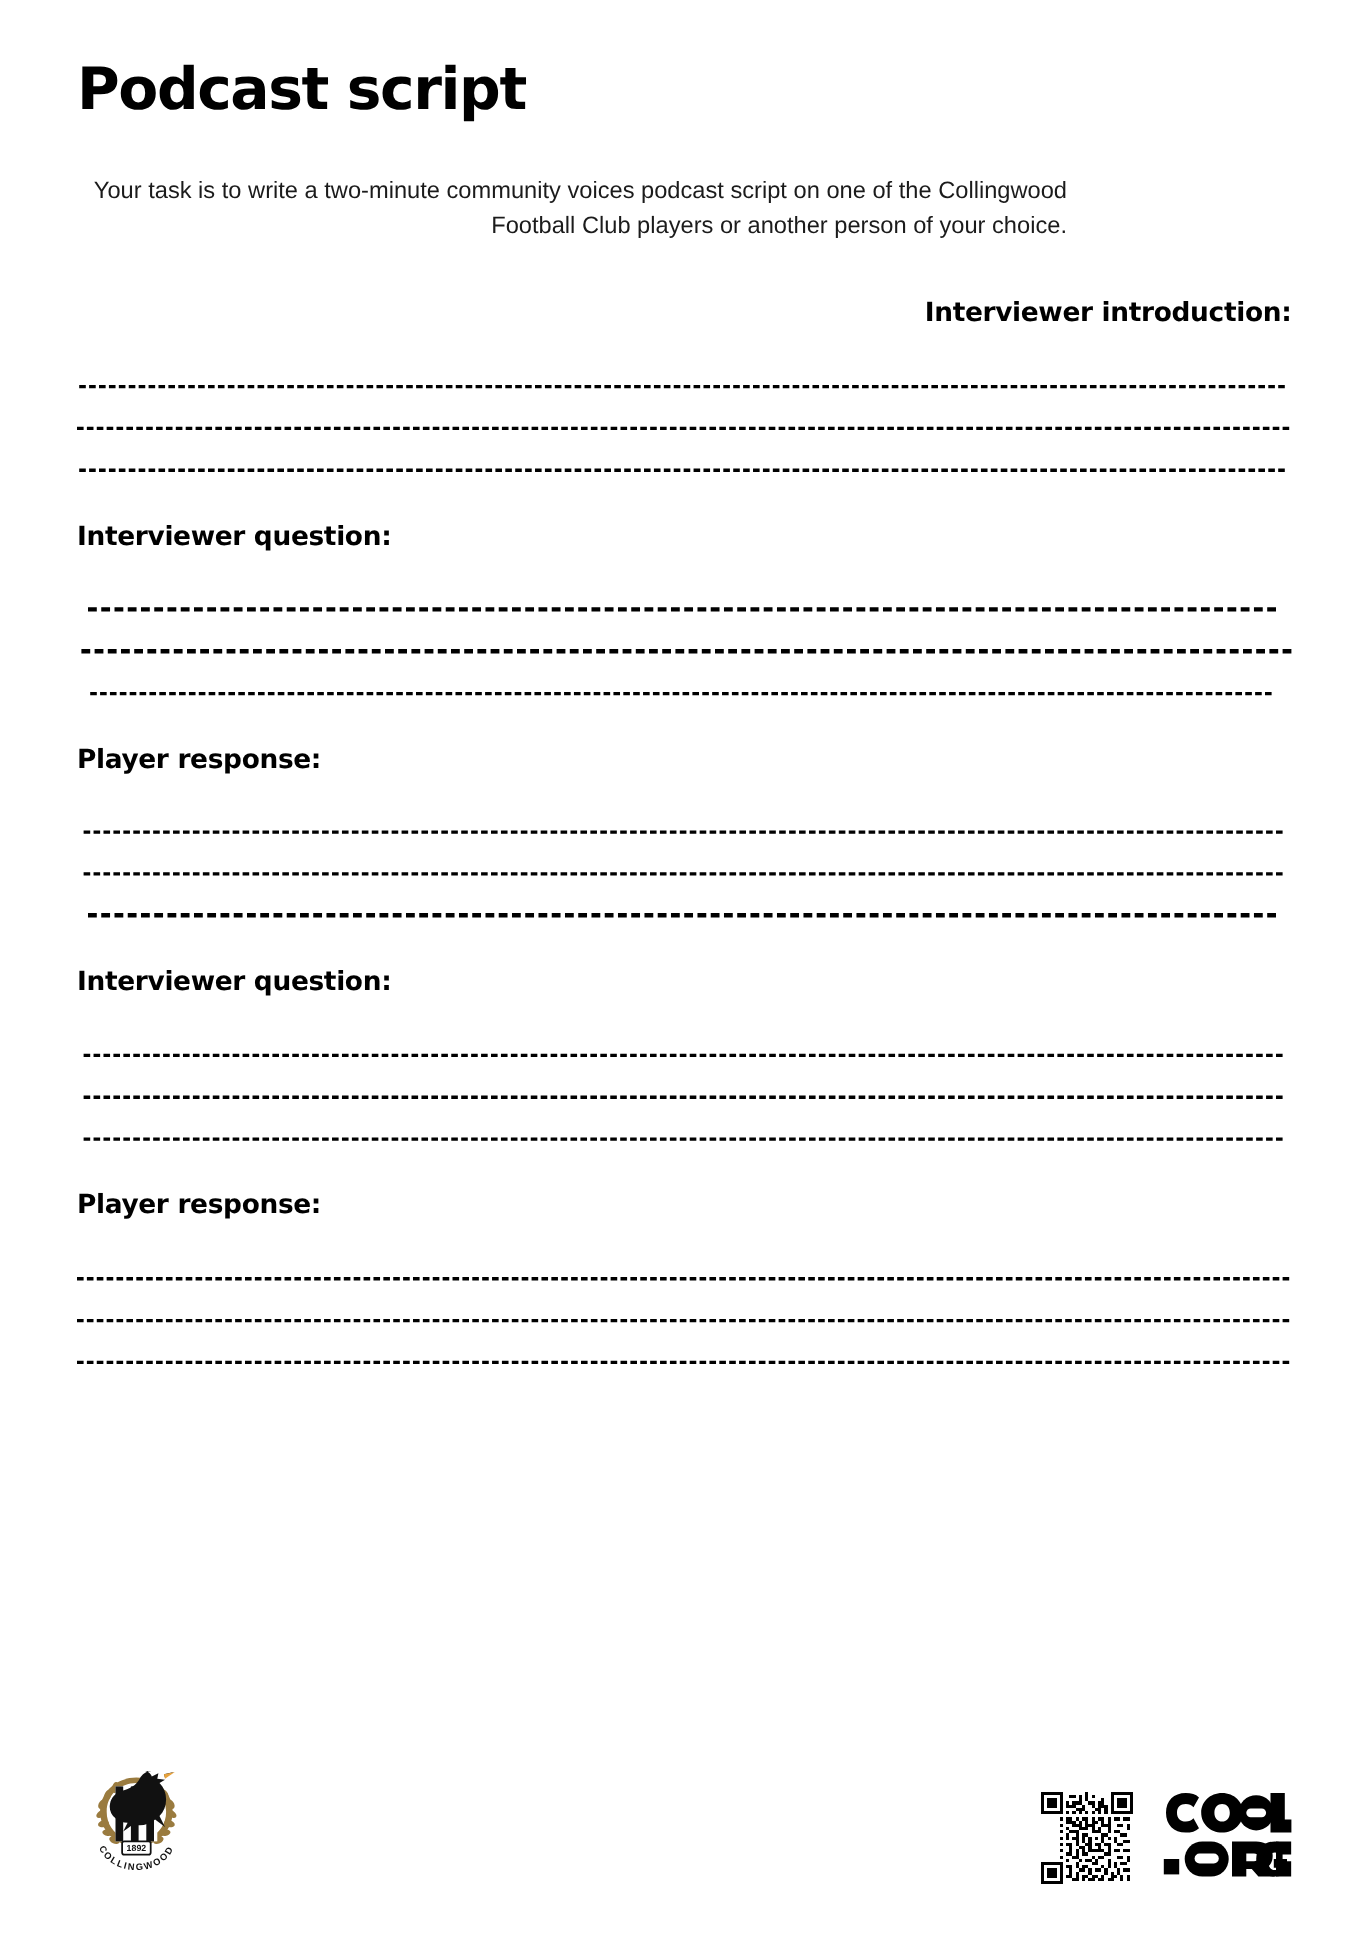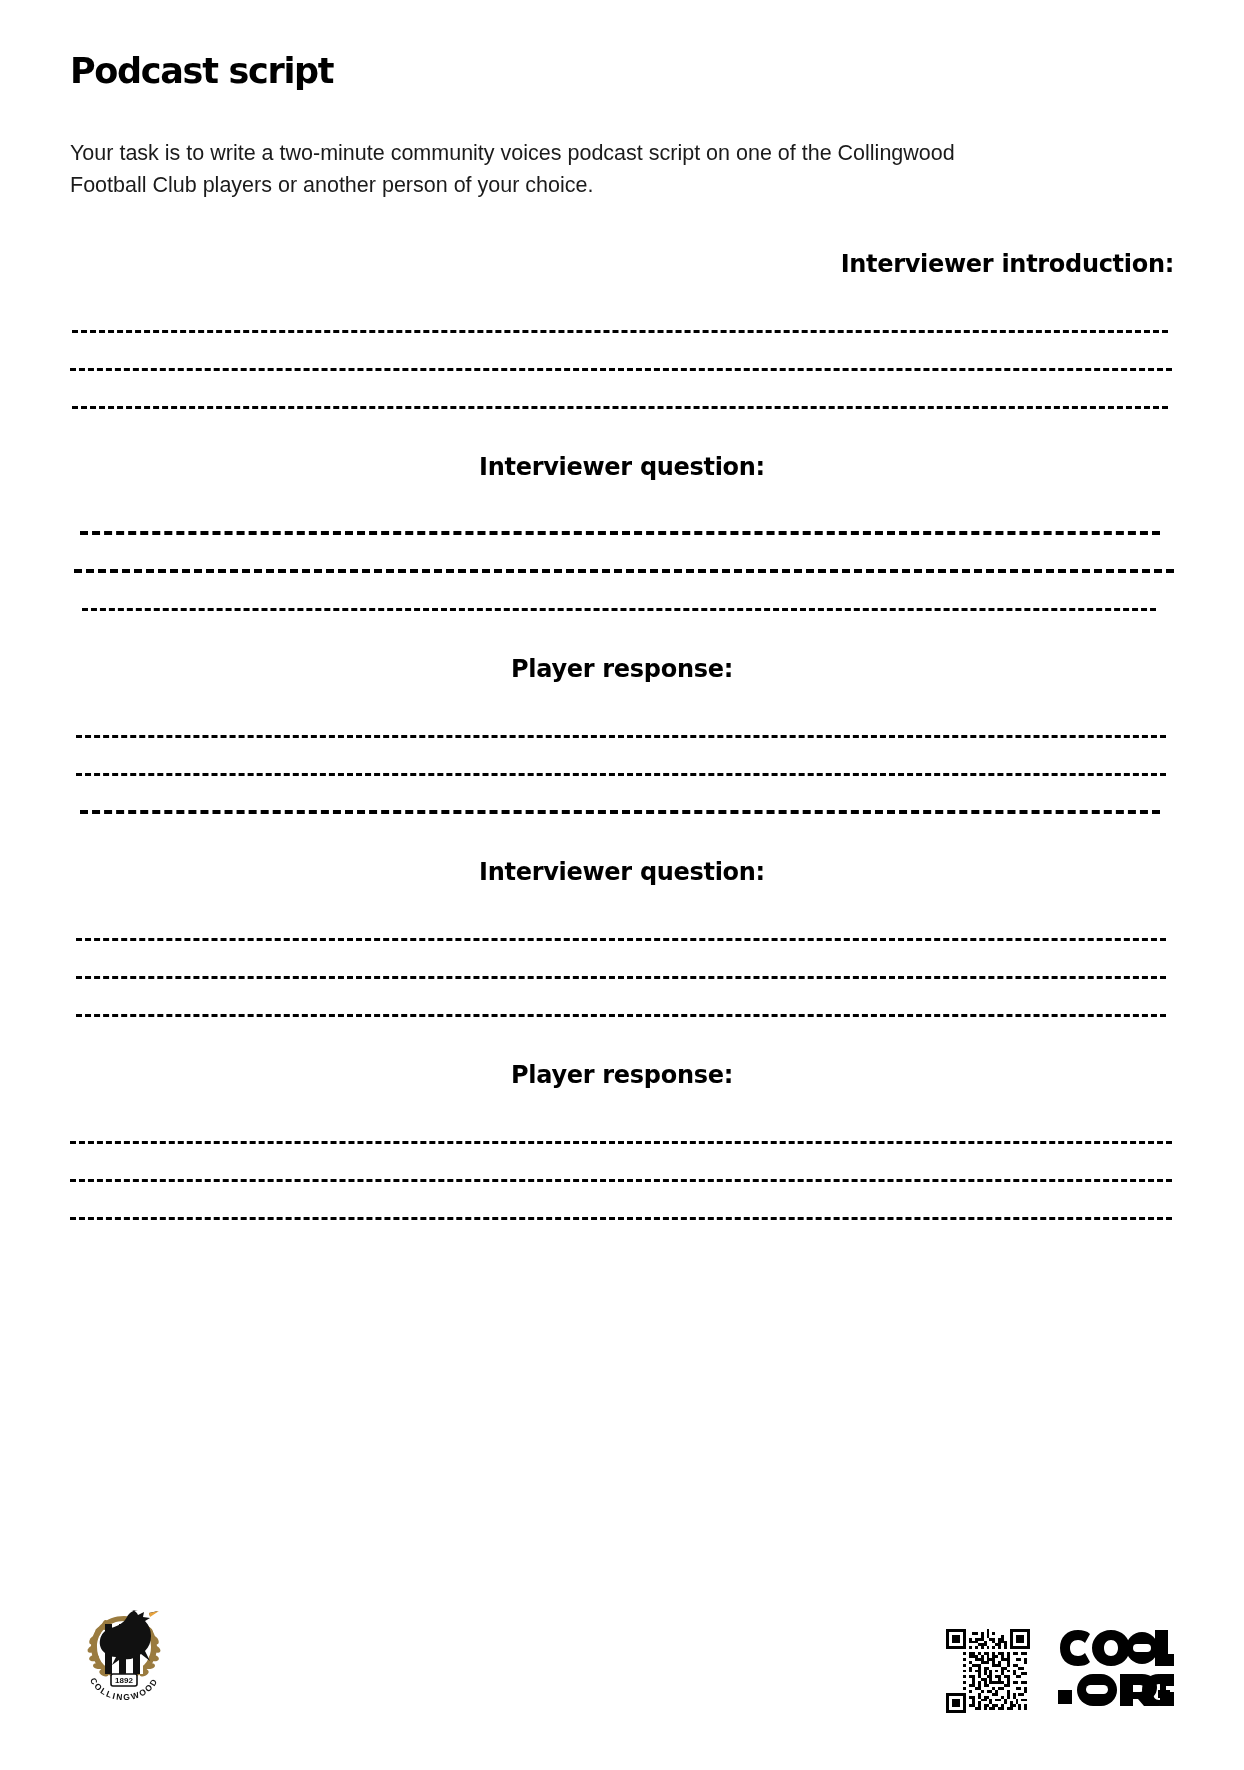--- a/index.html
+++ b/index.html
@@ -27,54 +27,55 @@
     position: absolute;
     left: 70px;
     top: 0;
     right: 70px;
   }
 
   
   .doc-title {
     font-family: "DejaVu Sans", sans-serif;
     font-weight: 700;
-    font-size: 35px;
+    font-size: 53px;
     letter-spacing: -1.3px;
     color: #000000;
     margin: 0;
     padding-top: 52px;
     line-height: 1.12;
   }
 
   
   .intro {
     margin: 0;
     padding-top: 47px;
     font-size: 21.5px;
     line-height: 1.48;
     color: #1b1b1b;
     max-width: 900px;
     font-weight: 400;
+    text-align: right;
   }
 
   
   .section { margin: 0; }
 
   .section-heading {
     font-family: "DejaVu Sans", sans-serif;
     font-weight: 700;
     font-size: 24px;
     letter-spacing: -0.3px;
     color: #000000;
     margin: 0;
     line-height: 1.2;
   }
 
   .sec-gap-1 { padding-top: 48px; text-align: right; }
-  .sec-gap   { padding-top: 38px; text-align: center; }
+  .sec-gap   { padding-top: 38px; }
 
   
   .lines {
     margin: 0;
     padding-top: 22px;
   }
   .rule {
     height: 38px;
     position: relative;
   }

